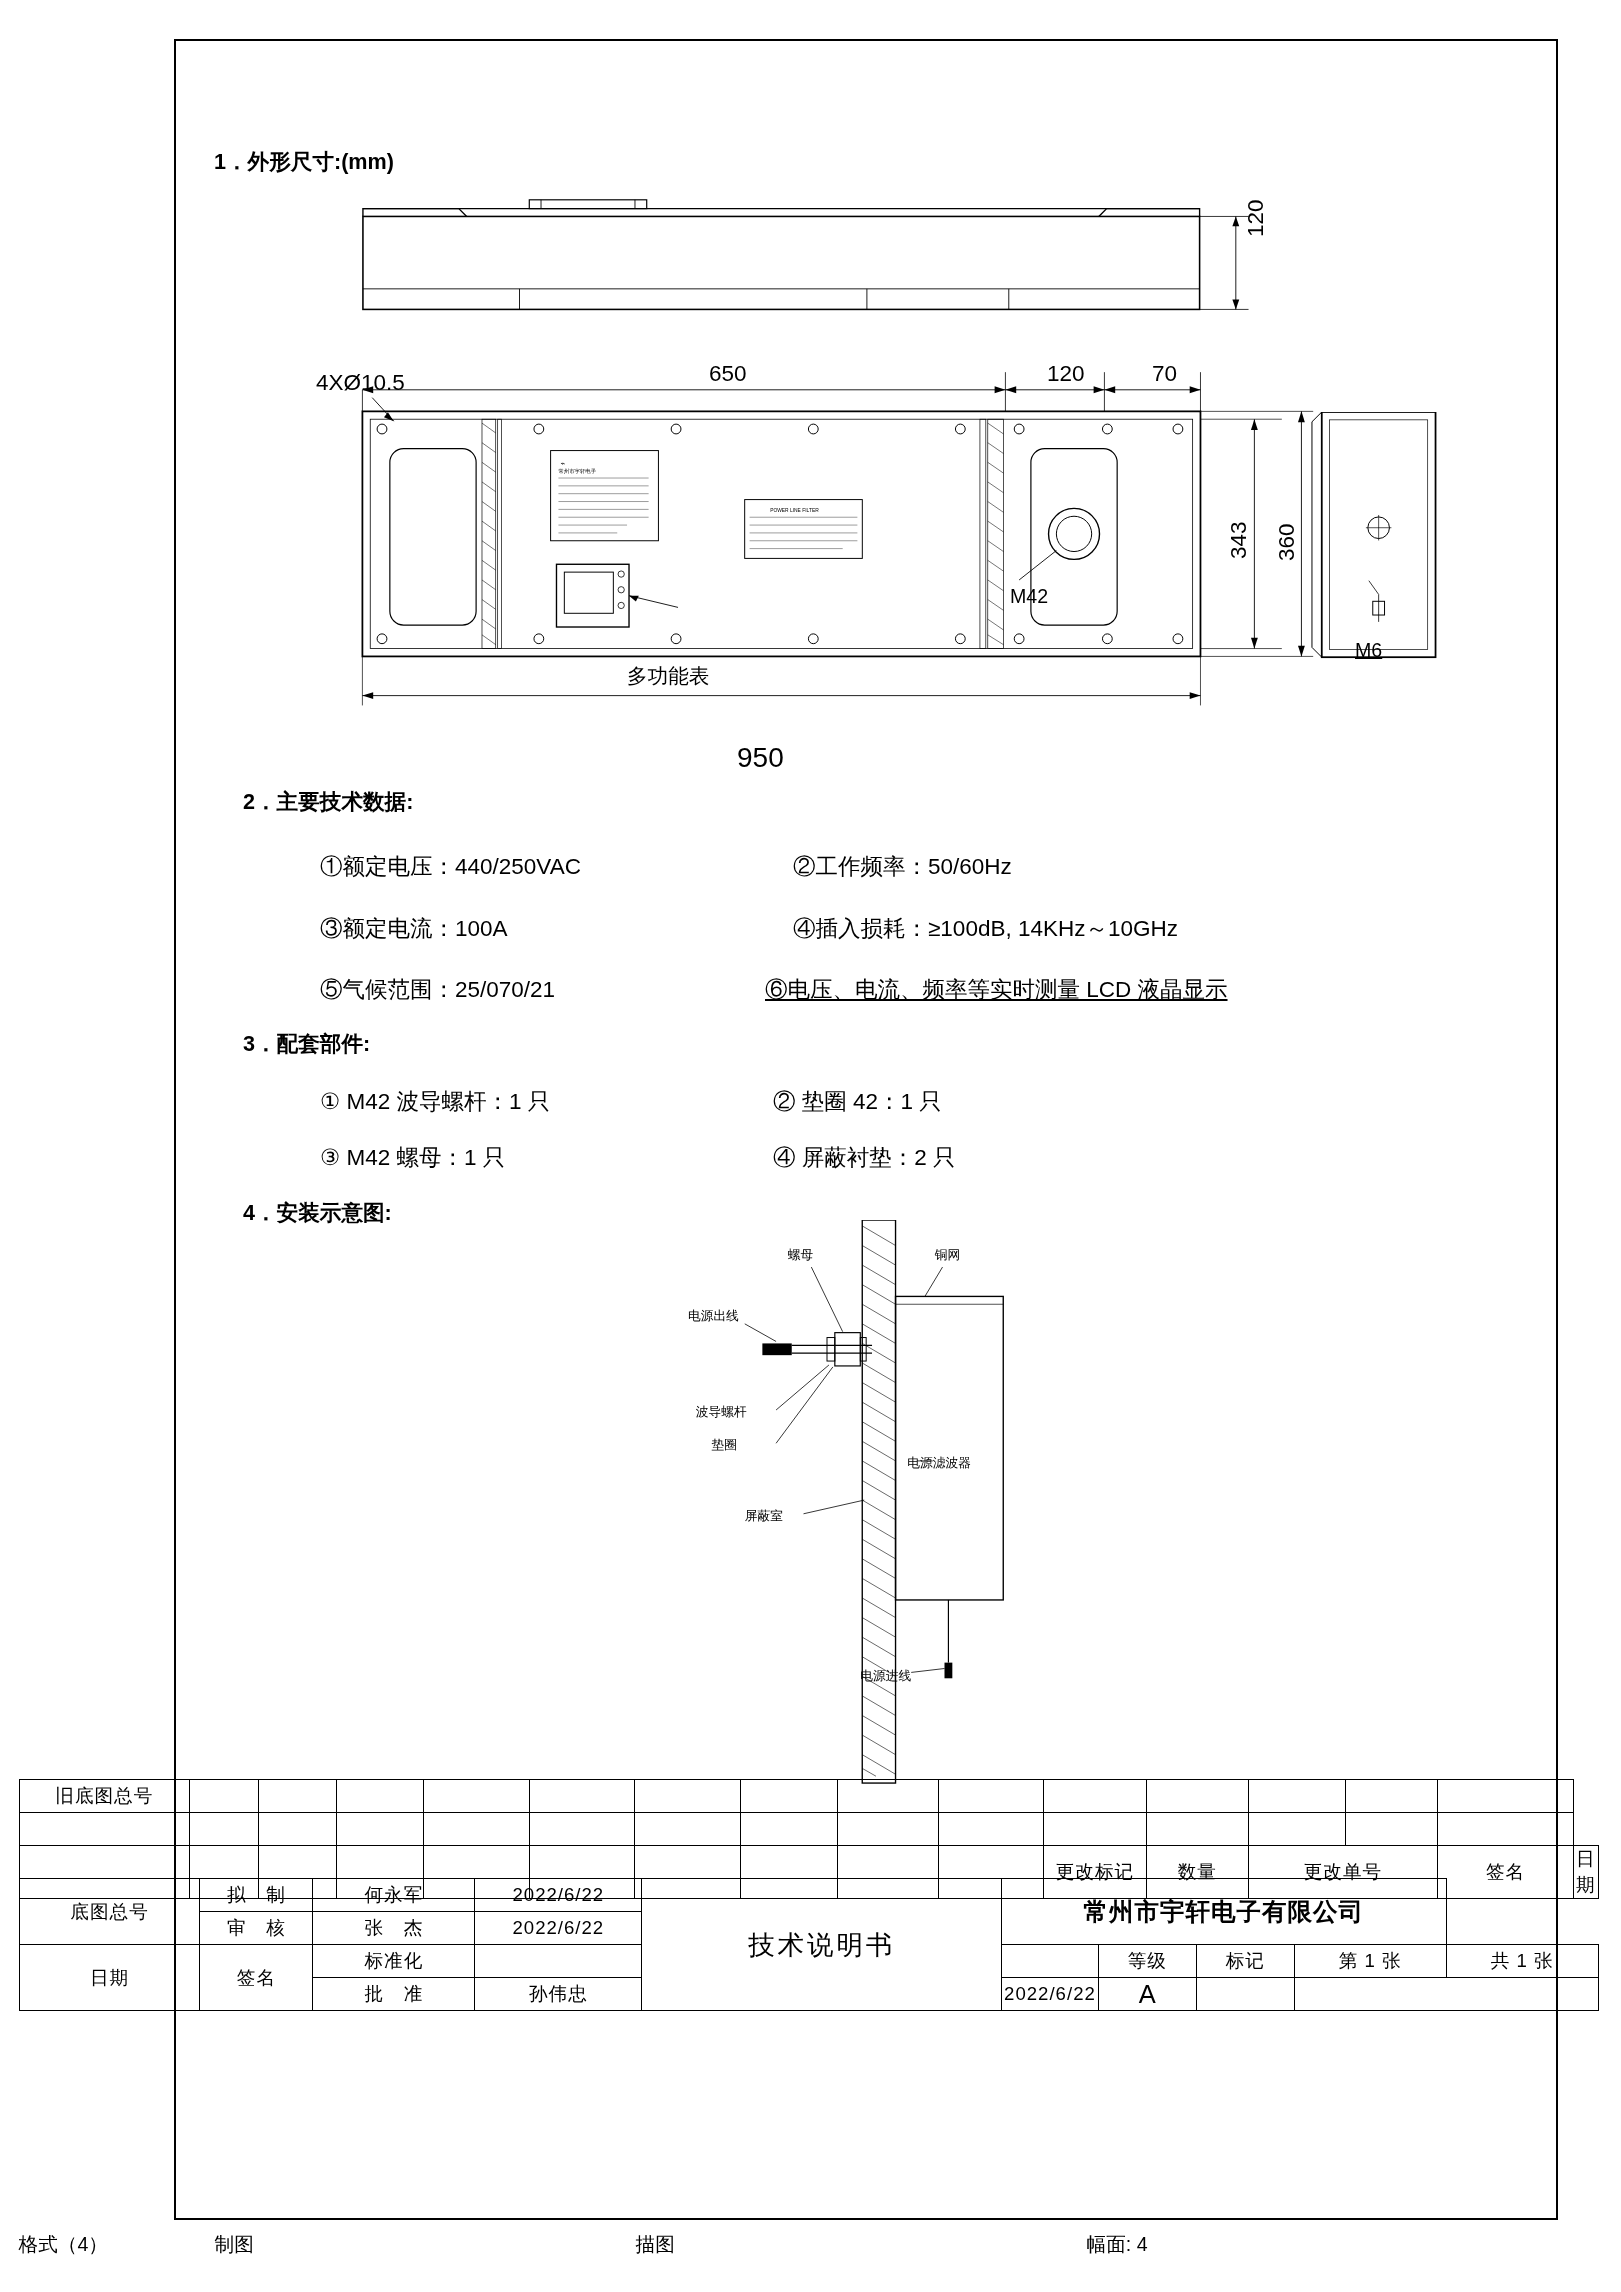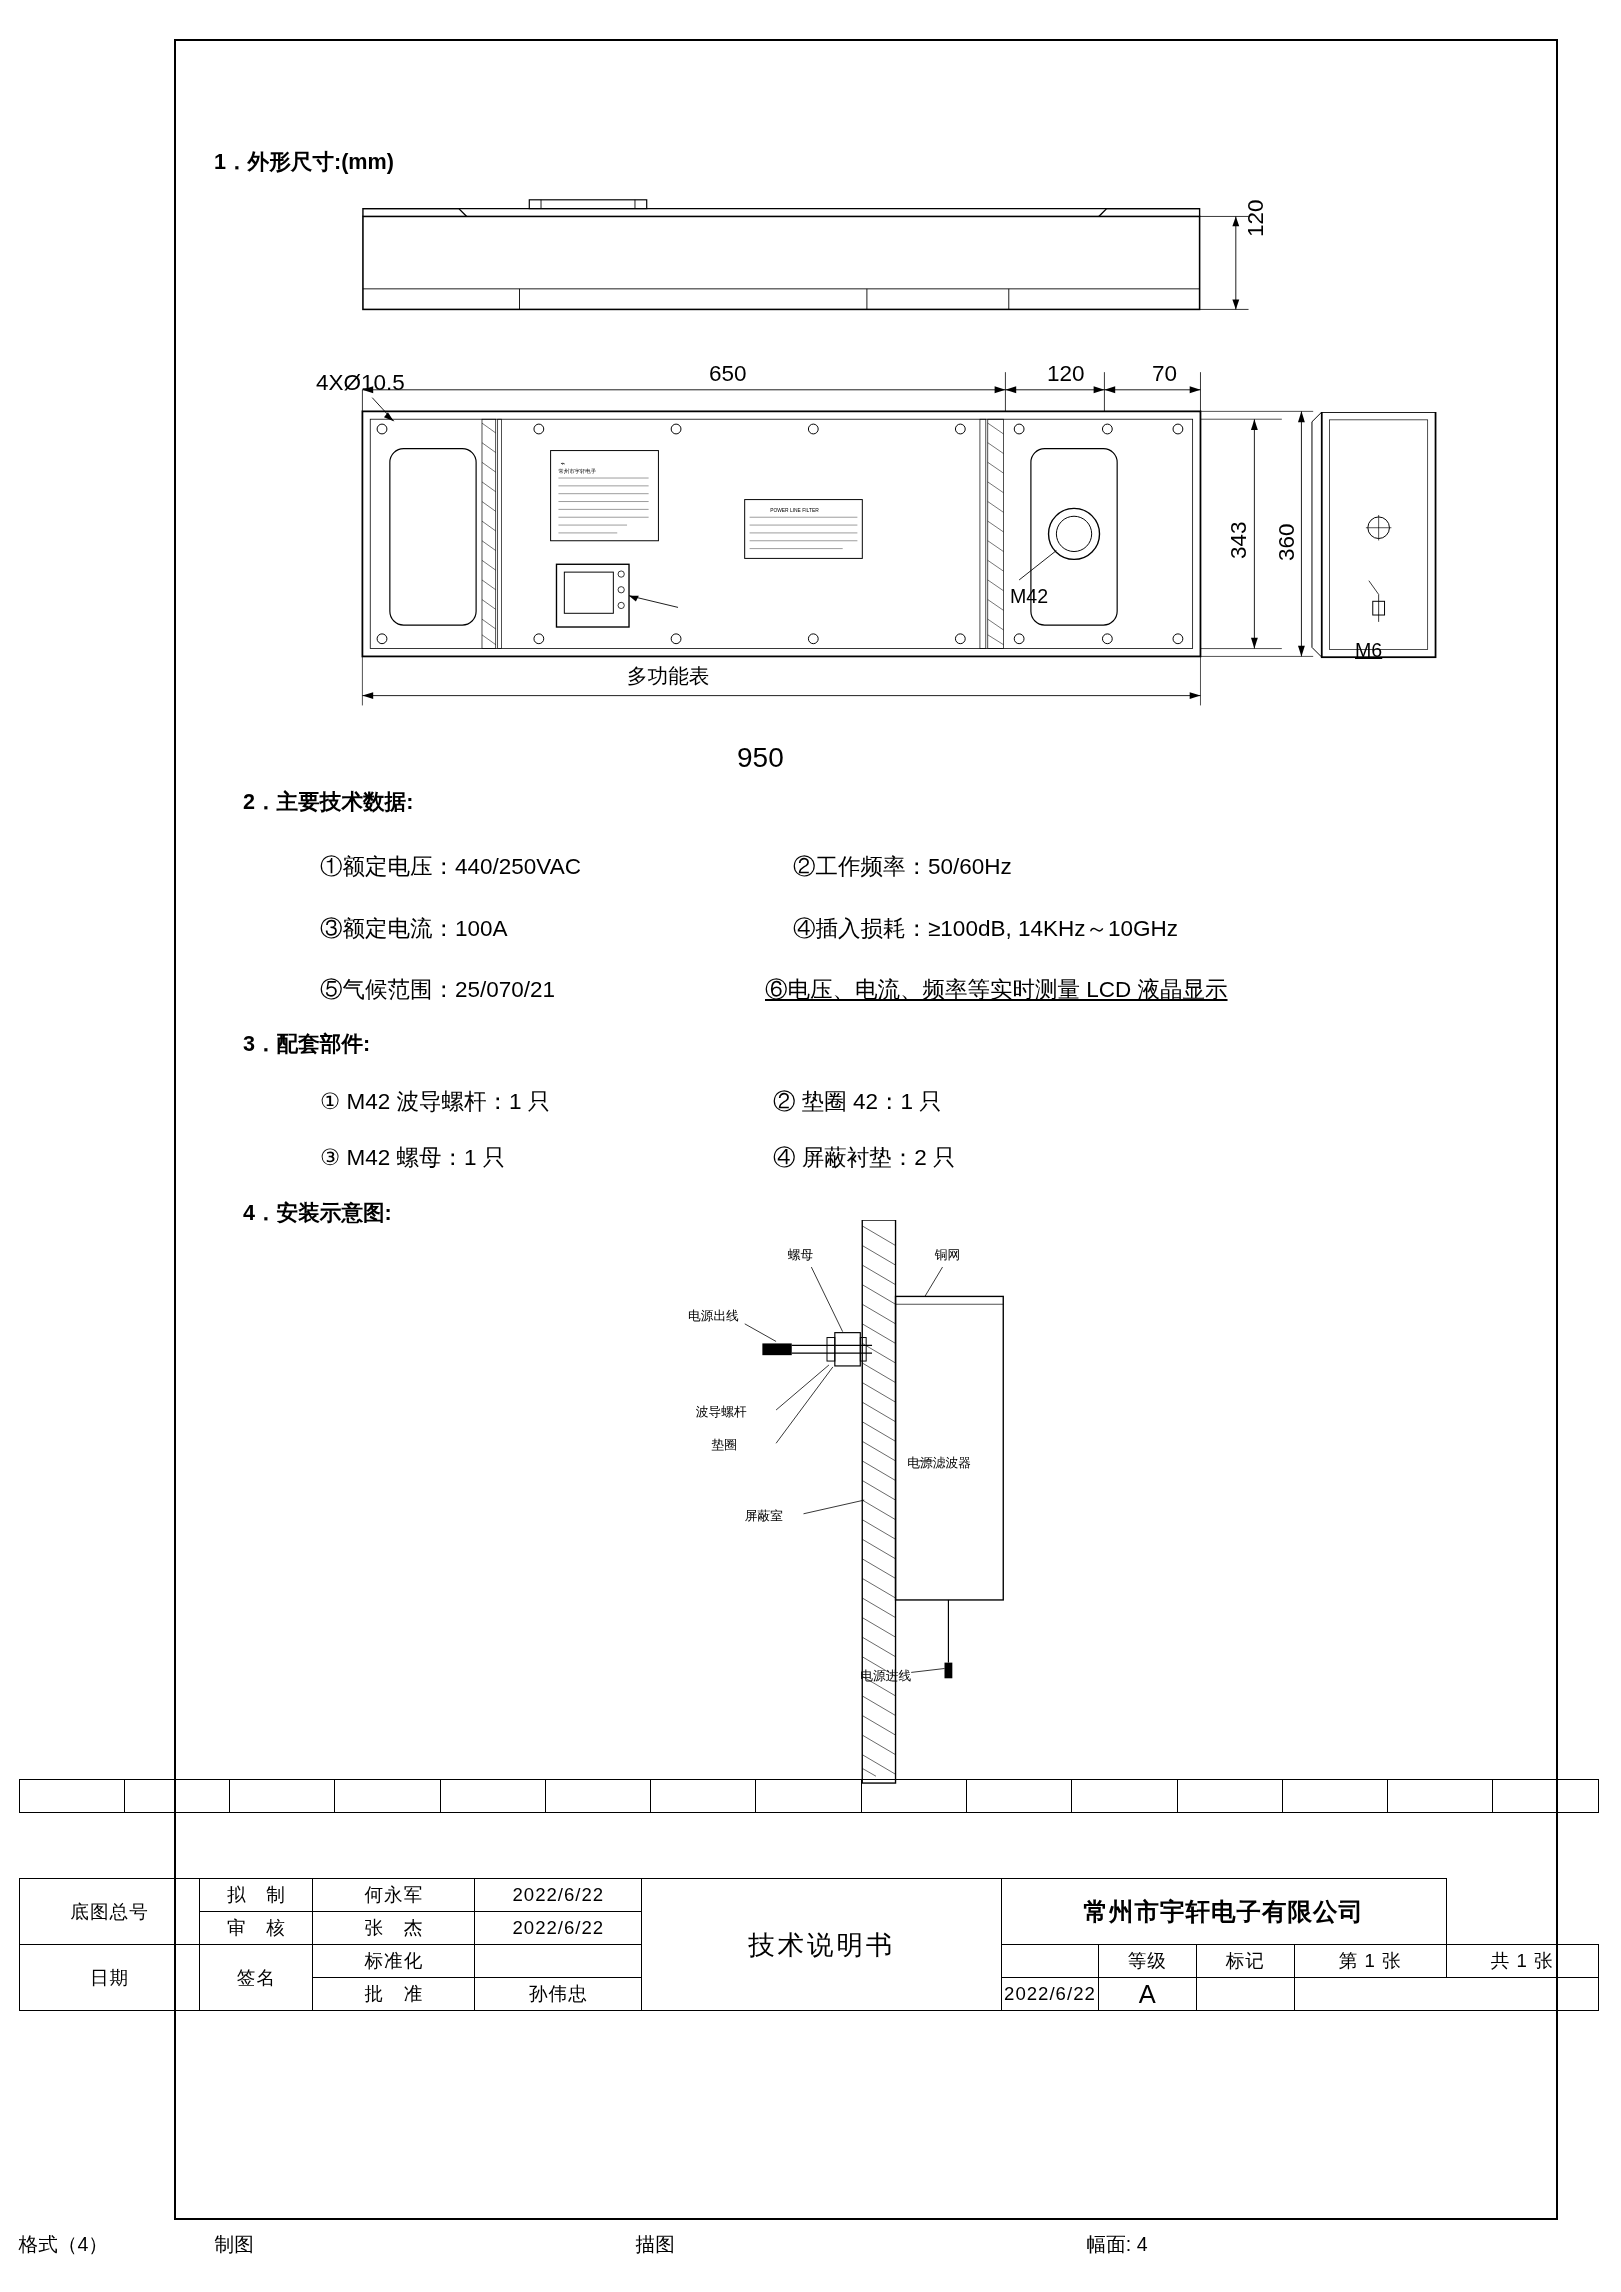--- a/index.html
+++ b/index.html
@@ -376,36 +376,70 @@
       <text x="10" y="200" font-size="13" font-family="'Liberation Sans',sans-serif">波导螺杆</text>
       <text x="26" y="234" font-size="13" font-family="'Liberation Sans',sans-serif">垫圈</text>
       <text x="60" y="306" font-size="13" font-family="'Liberation Sans',sans-serif">屏蔽室</text>
       <text x="226" y="252" font-size="13" font-family="'Liberation Sans',sans-serif">电源滤波器</text>
       <text x="178" y="470" font-size="13" font-family="'Liberation Sans',sans-serif">电源进线</text>
     </svg>
   </div>
 
   <table class="btable">
     <tbody>
+        <tr>
+      <td style="width:176px;" class="tbl-label">旧底图总号</td>
+      <td style="width:69px;"></td>
+      <td style="width:78px;"></td>
+      <td style="width:88px;"></td>
+      <td style="width:108px;"></td>
+      <td style="width:108px;"></td>
+      <td style="width:108px;"></td>
+      <td style="width:98px;"></td>
+      <td style="width:103px;"></td>
+      <td style="width:108px;"></td>
+      <td style="width:103px;"></td>
+      <td style="width:103px;"></td>
+      <td style="width:98px;"></td>
+      <td style="width:93px;"></td>
+      <td style="width:139px;"></td>
+    </tr>
     <tr>
       <td></td>
       <td></td>
       <td></td>
       <td></td>
       <td></td>
       <td></td>
       <td></td>
       <td></td>
       <td></td>
       <td></td>
       <td></td>
       <td></td>
       <td></td>
       <td></td>
       <td></td>
+    </tr>
+    <tr>
+      <td></td>
+      <td></td>
+      <td></td>
+      <td></td>
+      <td></td>
+      <td></td>
+      <td></td>
+      <td></td>
+      <td></td>
+      <td></td>
+      <td class="tbl-label">更改标记</td>
+      <td class="tbl-label">数量</td>
+      <td class="tbl-label" colspan="2">更改单号</td>
+      <td class="tbl-label">签名</td>
+      <td class="tbl-label">日期</td>
     </tr>
   </tbody>
     </table>
 
   <table class="btable" style="top:1878px;">
     <tbody>
         <tr>
       <td rowspan="2" style="width:176px;" class="tbl-label">底图总号</td>
       <td style="width:108px;" class="tbl-label">拟　制</td>
       <td style="width:157px;" class="tbl-label">何永军</td>

